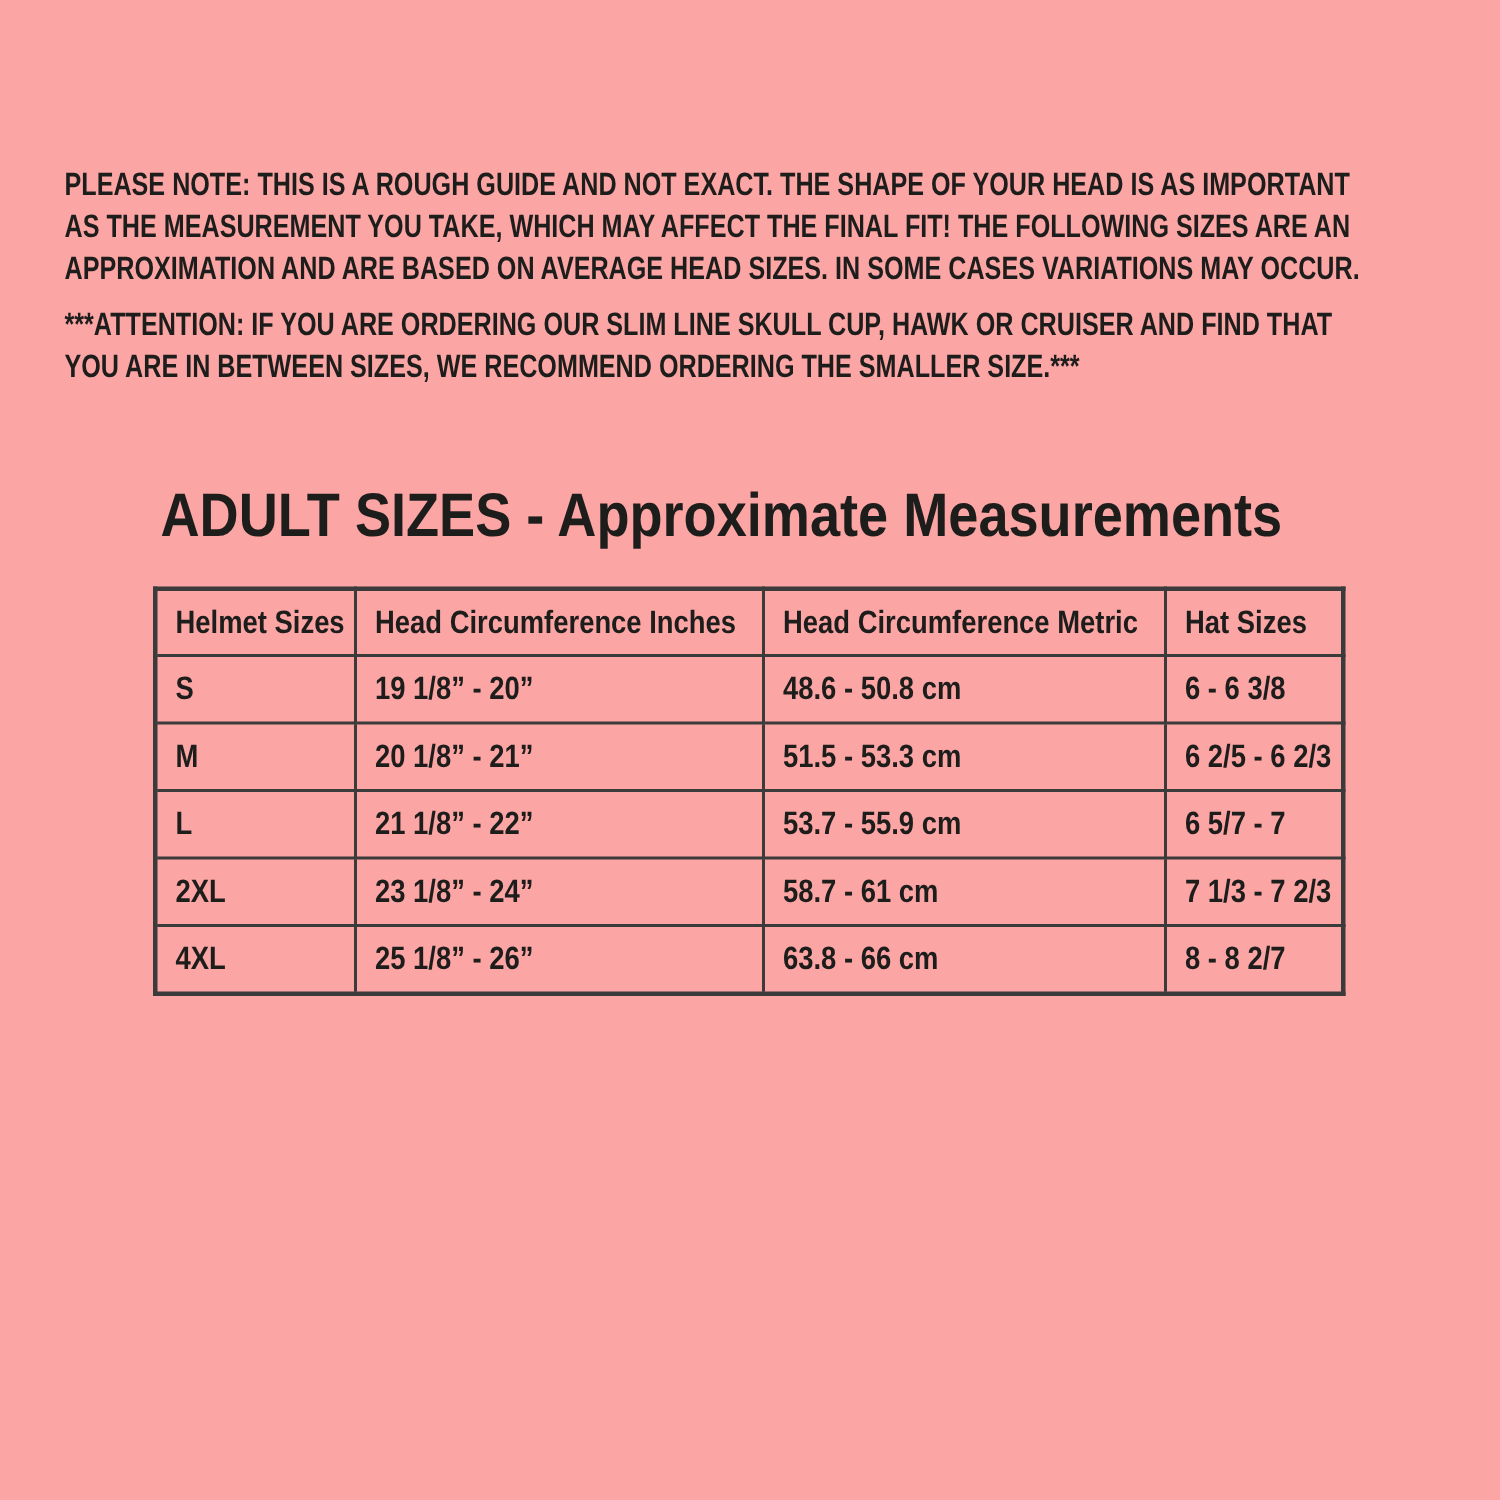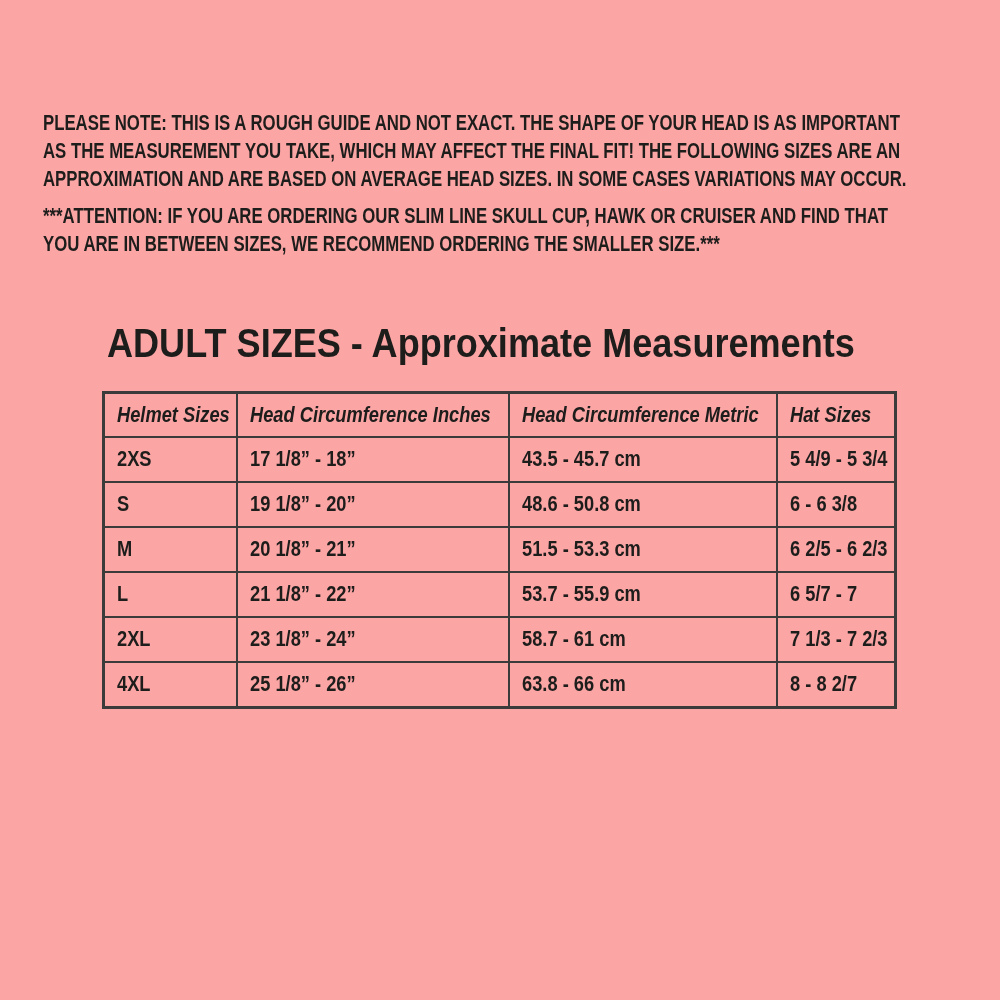--- a/index.html
+++ b/index.html
@@ -55,21 +55,21 @@
     border: 3px solid #3b3b3b;
   }
   .size-table th,
   .size-table td {
     border: 2px solid #3b3b3b;
     text-align: left;
     vertical-align: middle;
     padding: 0 2px 0 12px;
     overflow: hidden;
   }
-  .size-table th { height: 42px; font-style: italic; }
+  .size-table th { height: 42px; }
   .size-table td { height: 43px; }
   .cell-text {
     display: inline-block;
     font-weight: 700;
     font-size: 21.5px;
     white-space: nowrap;
     transform: scaleX(0.85);
     transform-origin: 0 50%;
     color: #1d1d1b;
   }
@@ -111,26 +111,20 @@
           <th>
             <span class="cell-text">Head Circumference Metric</span>
           </th>
           <th>
             <span class="cell-text">Hat Sizes</span>
           </th>
         </tr>
       </thead>
       <tbody>
           <tr>
-            <td><span class="cell-text">2XS</span></td>
-            <td><span class="cell-text">17 1/8” - 18”</span></td>
-            <td><span class="cell-text">43.5 - 45.7 cm</span></td>
-            <td><span class="cell-text">5 4/9 - 5 3/4</span></td>
-          </tr>
-          <tr>
             <td><span class="cell-text">S</span></td>
             <td><span class="cell-text">19 1/8” - 20”</span></td>
             <td><span class="cell-text">48.6 - 50.8 cm</span></td>
             <td><span class="cell-text">6 - 6 3/8</span></td>
           </tr>
           <tr>
             <td><span class="cell-text">M</span></td>
             <td><span class="cell-text">20 1/8” - 21”</span></td>
             <td><span class="cell-text">51.5 - 53.3 cm</span></td>
             <td><span class="cell-text">6 2/5 - 6 2/3</span></td>

